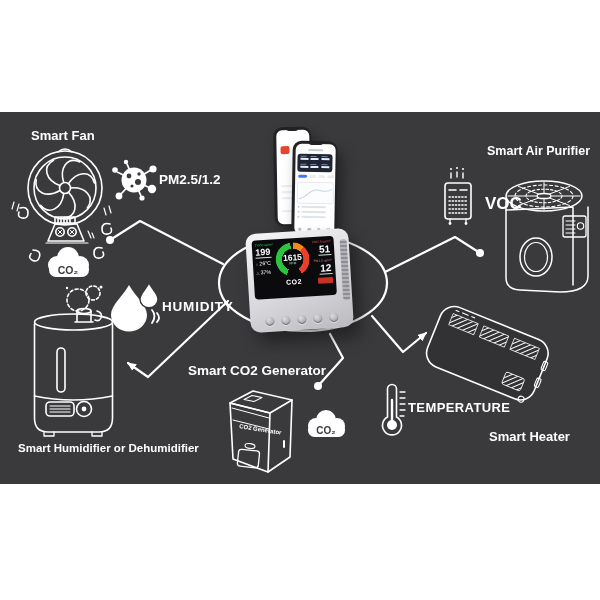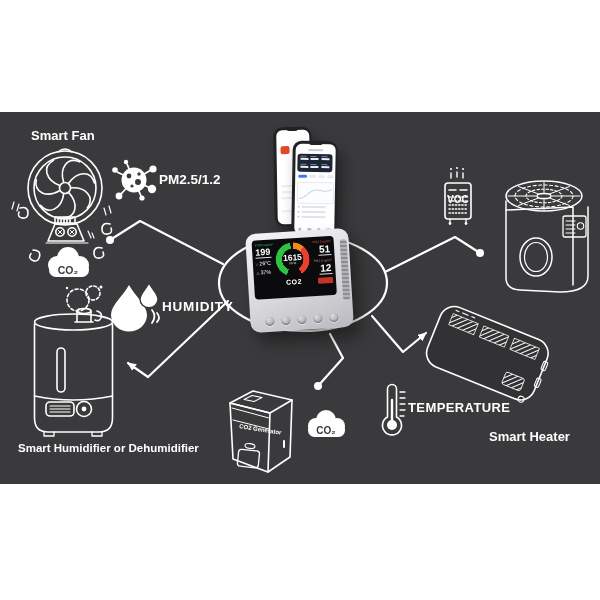--- a/index.html
+++ b/index.html
@@ -247,22 +247,24 @@
       <rect x="77" y="8" width="27" height="12" fill="url(#hatch)" stroke="#ffffff" stroke-width="0.7"></rect>
       <rect x="82" y="42" width="20" height="13" rx="2" fill="url(#hatch)" stroke="#ffffff" stroke-width="0.8"></rect>
       <rect x="113" y="18" width="4.5" height="9" rx="1.5" fill="none" stroke="#ffffff" stroke-width="1.1"></rect>
       <rect x="113" y="36" width="4.5" height="9" rx="1.5" fill="none" stroke="#ffffff" stroke-width="1.1"></rect>
       <circle cx="106" cy="62" r="3" fill="none" stroke="#ffffff" stroke-width="1.1"></circle>
     </g>
   </svg>
 
   <div class="lbl" style="left:31px;top:128px;font-size:13px;">Smart Fan</div>
   <div class="lbl" style="left:159px;top:172px;font-size:13.5px;">PM2.5/1.2</div>
-  <div class="lbl" style="left:447px;top:194px;font-size:10px;">VOC</div>
+  <div class="lbl" style="left:487px;top:144px;font-size:12.5px;">Smart Air Purifier</div>
+  <div class="lbl" style="left:485px;top:194px;font-size:17px;">VOC</div>
   <div class="lbl" style="left:162px;top:299px;font-size:13.5px;letter-spacing:.8px;">HUMIDITY</div>
+  <div class="lbl" style="left:188px;top:363px;font-size:13.5px;">Smart CO2 Generator</div>
   <div class="lbl" style="left:408px;top:400px;font-size:13px;letter-spacing:.4px;">TEMPERATURE</div>
   <div class="lbl" style="left:18px;top:442px;font-size:11.5px;">Smart Humidifier or Dehumidifier</div>
   <div class="lbl" style="left:489px;top:429px;font-size:13px;">Smart Heater</div>
 
   <div class="phone phone-back">
     <div class="scr">
       <div class="logo" style="background: rgb(229, 71, 45);"></div>
       <div class="ghostbar" style="left:4px;top:55px;width:24px;"></div>
       <div class="ghostbar" style="left:4px;top:61px;width:20px;"></div>
       <div class="ghostbar" style="left:4px;top:67px;width:24px;"></div>

